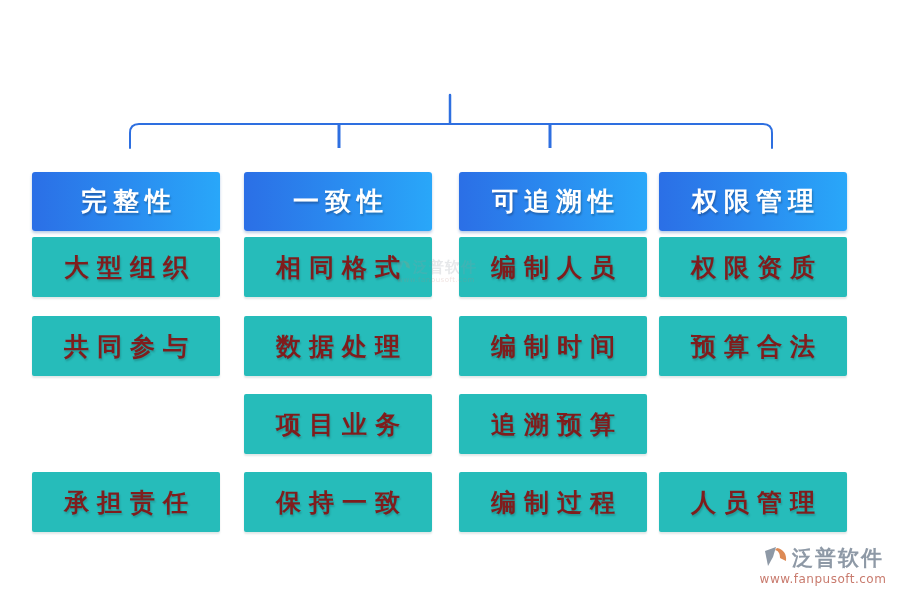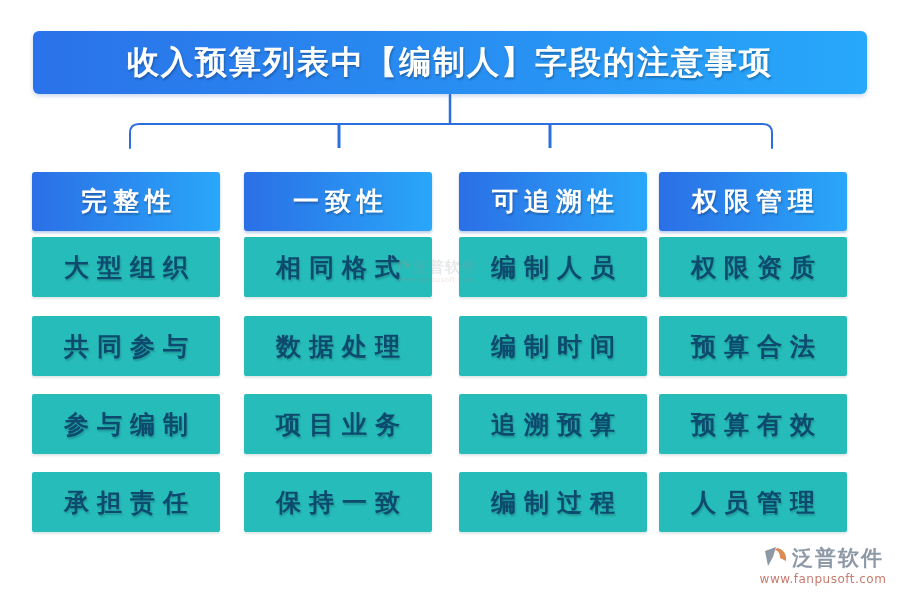--- a/index.html
+++ b/index.html
@@ -27,21 +27,21 @@
     border-radius:3px;display:flex;align-items:center;justify-content:center;
     color:#fff;font-size:26px;font-weight:bold;letter-spacing:6px;padding-left:6px;box-sizing:border-box;
     text-shadow:1px 2px 2px rgba(0,0,0,.25);
     box-shadow:0 2px 3px rgba(25,85,170,.3);
     margin-top:24px;
   }
   .item{
     position:absolute;left:0;width:188px;height:60px;
     background:var(--item-teal);
     border-radius:2px;display:flex;align-items:center;justify-content:center;
-    color:#0c4a6e;font-size:25px;font-weight:bold;letter-spacing:8px;padding-left:8px;box-sizing:border-box;
+    color:#7f1d1d;font-size:25px;font-weight:bold;letter-spacing:8px;padding-left:8px;box-sizing:border-box;
     text-shadow:1px 2px 2px rgba(0,0,0,.18);
     box-shadow:0 2px 2px rgba(0,60,60,.12);
     font-family:Liberation Serif, serif;
   }
   .it-0{top:237px;} .it-1{top:316px;} .it-2{top:394px;} .it-3{top:472px;}
   
   .branding{position:absolute;left:750px;top:545px;width:146px;text-align:center;}
   .branding .row1{display:flex;align-items:center;justify-content:center;gap:4px;}
   .logo-text{color:var(--logo-gray);font-size:21px;font-weight:bold;letter-spacing:2px;line-height:26px;}
   .logo-url{color:var(--url-red);font-size:12px;font-family:"DejaVu Sans","Liberation Sans",sans-serif;margin-top:1px;letter-spacing:.5px;}
@@ -49,34 +49,32 @@
   .watermark{position:absolute;left:386px;top:258px;width:100px;text-align:center;opacity:.22;filter:grayscale(25%);}
   .watermark .row1{display:flex;align-items:center;justify-content:center;gap:2px;}
   .watermark .logo-text{font-size:15px;line-height:18px;letter-spacing:1px;}
   .watermark .logo-url{font-size:7px;margin-top:0;}
 </style>
 </head>
 <body>
 
 <div class="stage">
 
-  <div class="title-bar">收入预算列表中【编制人】字段的注意事项</div>
 
   <svg class="connectors" viewBox="0 0 900 600" xmlns="http://www.w3.org/2000/svg">
     <path d="M450,95 L450,123" fill="none" stroke-width="2.5" stroke-linecap="round" stroke="#2e6fe0"></path>
     <path d="M130,148 L130,133 Q130,124 139,124 L763,124 Q772,124 772,133 L772,148" fill="none" stroke-width="2" stroke-linecap="round" stroke="#2e6fe0"></path>
     <path d="M339,124 L339,148" fill="none" stroke-width="3" stroke="#2e6fe0"></path>
     <path d="M550,124 L550,148" fill="none" stroke-width="3" stroke="#2e6fe0"></path>
   </svg>
 
   <div class="column col-0">
     <div class="hdr">完整性</div>
     <div class="item it-0">大型组织</div>
     <div class="item it-1">共同参与</div>
-    <div class="item it-2">参与编制</div>
     <div class="item it-3">承担责任</div>
   </div>
 
   <div class="column col-2">
     <div class="hdr">可追溯性</div>
     <div class="item it-0">编制人员</div>
     <div class="item it-1">编制时间</div>
     <div class="item it-2">追溯预算</div>
     <div class="item it-3">编制过程</div>
   </div>
@@ -86,21 +84,20 @@
     <div class="item it-0">相同格式</div>
     <div class="item it-1">数据处理</div>
     <div class="item it-2">项目业务</div>
     <div class="item it-3">保持一致</div>
   </div>
 
   <div class="column col-3">
     <div class="hdr">权限管理</div>
     <div class="item it-0">权限资质</div>
     <div class="item it-1">预算合法</div>
-    <div class="item it-2">预算有效</div>
     <div class="item it-3">人员管理</div>
   </div>
 
   <div class="watermark">
     <div class="row1">
       <svg width="16" height="16" viewBox="0 0 26 26">
         <path d="M3,6 L14,2 L11,12 L6,21 Z" fill="#8e99a6"></path>
         <path d="M15,3 C21,4 25,9 24,16 L18,13 C18,9 17,6 13,5 Z" fill="#dd8a55"></path>
       </svg>
       <span class="logo-text">泛普软件</span>

